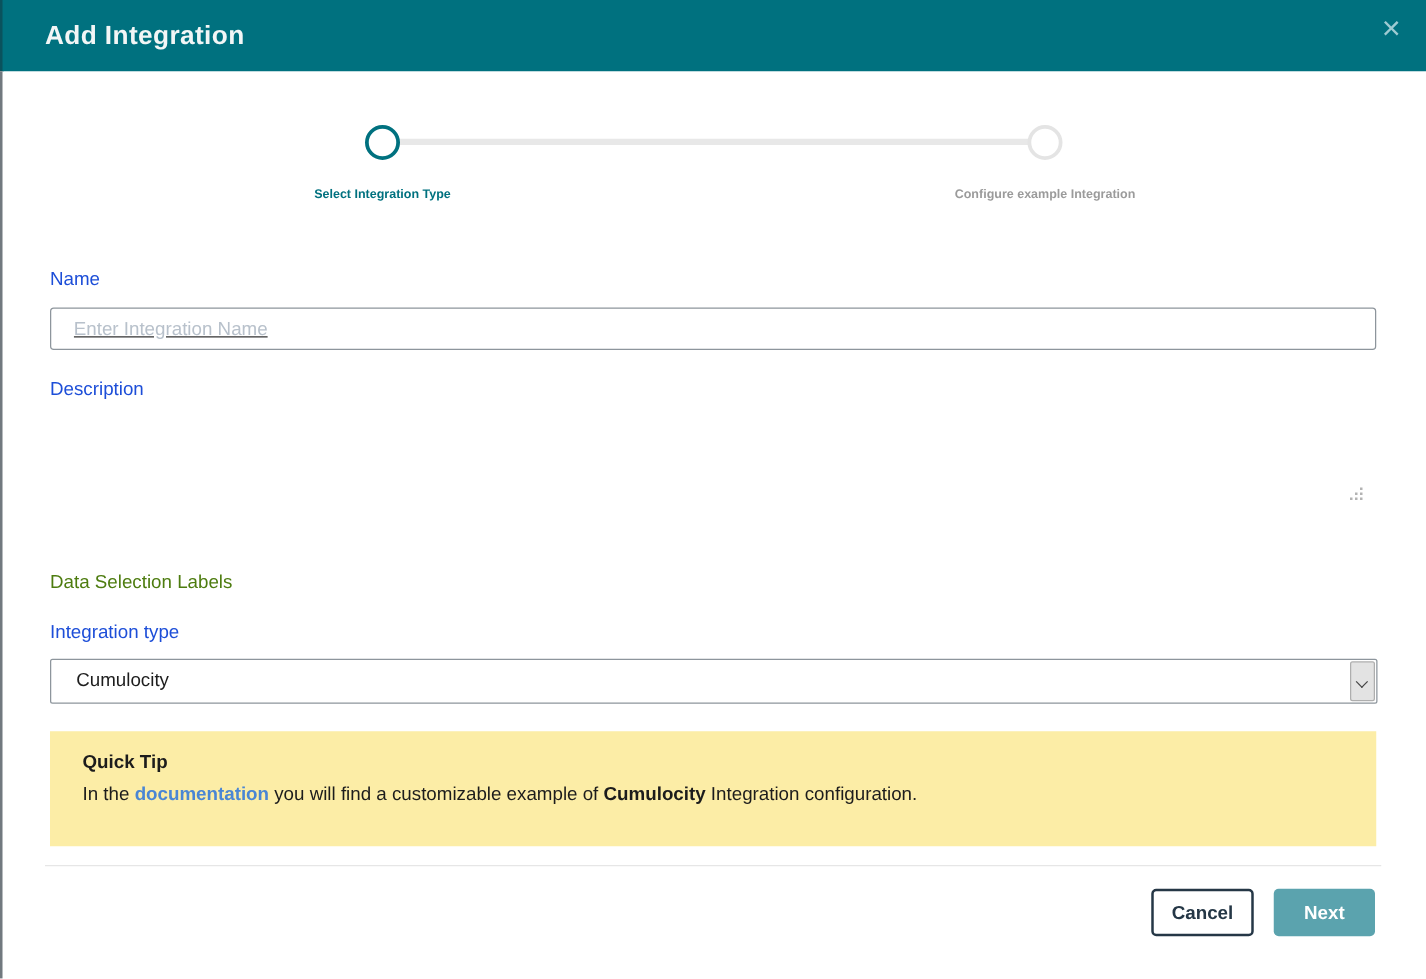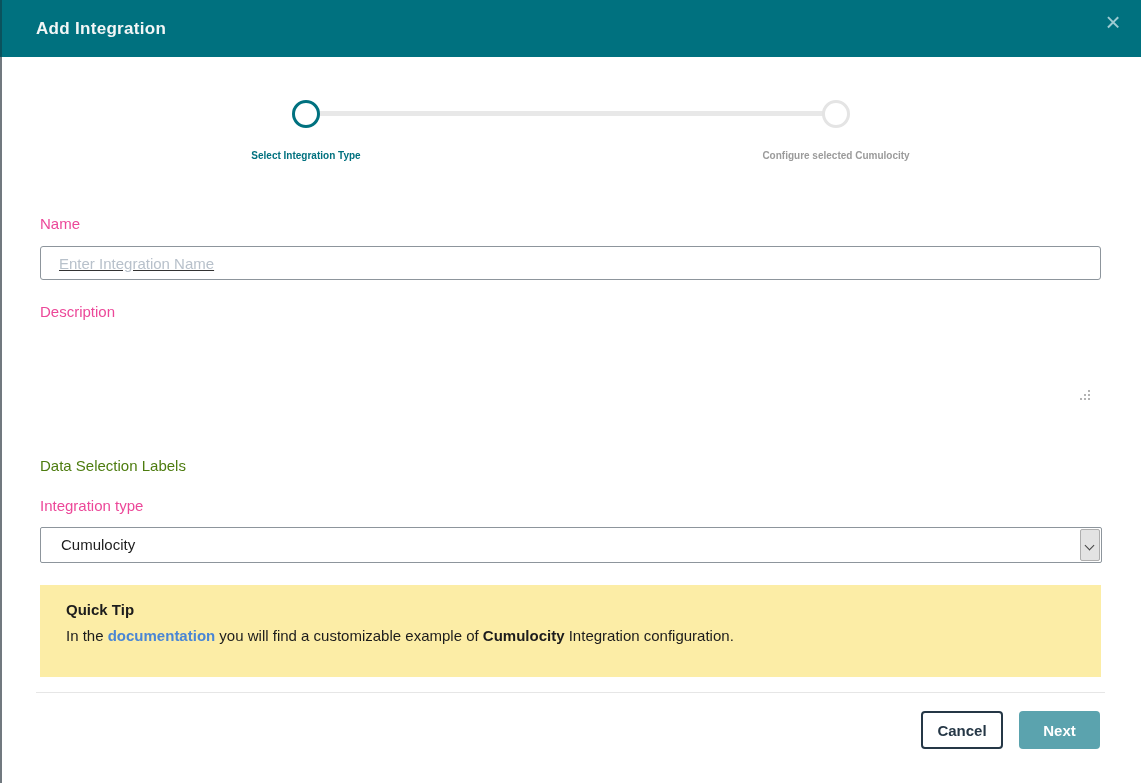--- a/index.html
+++ b/index.html
@@ -13,21 +13,21 @@
   .edge-top { position:absolute; left:0; top:0; width:3px; height:57px; background:#0a525d; }
   .edge-bottom { position:absolute; left:0; top:57px; width:2px; height:726px; background:#71797f; }
 
   
   .modal-header {
     position:absolute; left:2px; top:0; right:0; height:57px;
     background:#00717f;
   }
   .modal-title {
     position:absolute; left:34px; top:0; line-height:57px;
-    color:#f2f6f6; font-size:17px; font-weight:bold; letter-spacing:.3px;
+    color:#f2f6f6; font-size:21px; font-weight:bold; letter-spacing:.3px;
   }
   .close-btn {
     position:absolute; right:12px; top:6px; width:32px; height:32px;
     background:transparent; border:none; cursor:pointer;
     color:#9ecbd2; font-size:26px; line-height:32px; text-align:center;
     font-family:"Liberation Sans", sans-serif; font-weight:300;
   }
 
   
   .stepper-connector {
@@ -42,21 +42,21 @@
   .step-circle.upcoming { left:822px; top:100px; border:3px solid #e4e4e4; }
   .step-label {
     position:absolute; top:150px; width:300px; text-align:center;
     font-size:10px; font-weight:bold;
   }
   .step-label.active { left:156px; color:#00717f; }
   .step-label.upcoming { left:686px; color:#9b9b9b; }
 
   
   .field-label {
-    position:absolute; left:40px; font-size:15px; color:#ec4899;
+    position:absolute; left:40px; font-size:15px; color:#1d4ed8;
   }
   .lbl-name { top:215px; }
   .lbl-desc { top:303px; }
   .lbl-dsl  { top:457px; color:#4d7c0f; }
   .lbl-itype{ top:497px; }
 
   .text-input {
     position:absolute; left:40px; width:1061px; height:34px; top:246px;
     border:1px solid #8d959c; border-radius:3px; padding:0 18px;
     font-family:"Liberation Sans", sans-serif; font-size:15px; color:#333;
@@ -137,21 +137,21 @@
     <span class="modal-title">Add Integration</span>
     <button class="close-btn">
       <span>×</span>
     </button>
   </div>
 
   <div class="stepper-connector"></div>
   <div class="step-circle active"></div>
   <div class="step-circle upcoming"></div>
   <div class="step-label active">Select Integration Type</div>
-  <div class="step-label upcoming">Configure selected Cumulocity</div>
+  <div class="step-label upcoming">Configure example Integration</div>
 
   <div class="field-label lbl-name">Name</div>
   <input class="text-input" type="text" placeholder="Enter Integration Name" style="">
 
   <div class="field-label lbl-desc">Description</div>
   <div class="grip"></div>
 
   <div class="field-label lbl-dsl">Data Selection Labels</div>
 
   <div class="field-label lbl-itype">Integration type</div>

